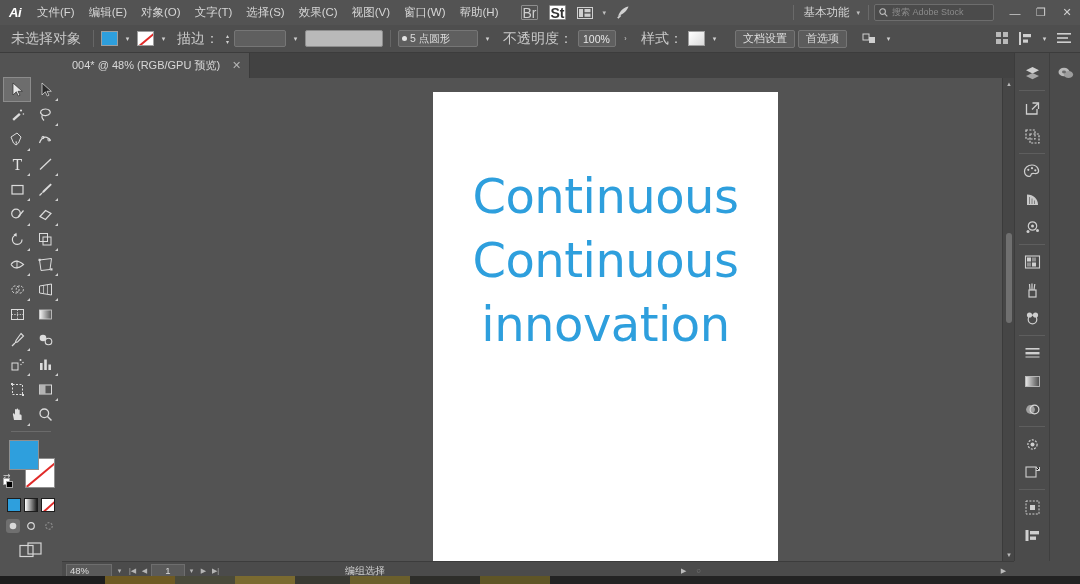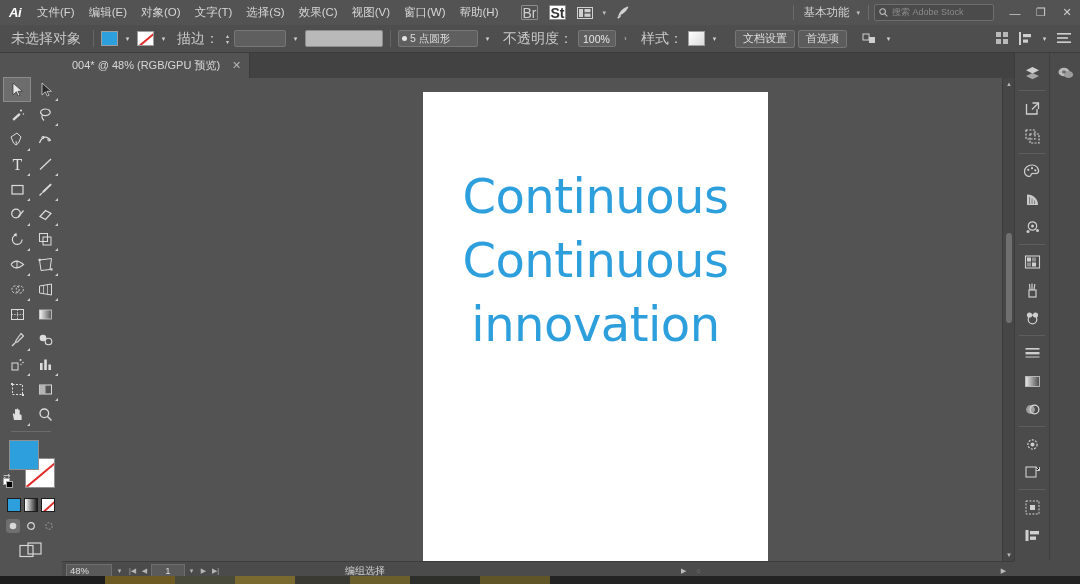--- a/index.html
+++ b/index.html
@@ -180,21 +180,21 @@
     display: flex; align-items: center; justify-content: center; color: #dcdcdc;
   }
   .dmode.sel { background: #6f6f6f; }
   .screenmode {
     display: flex; justify-content: center; margin-top: 9px;
     color: #d4d4d4;
   }
 
   
   .canvas-area {
-    position: absolute; left: 62px; top: 78px; width: 952px; height: 483px;
+    position: absolute; left: 72px; top: 78px; width: 952px; height: 483px;
     background: #535353; overflow: hidden;
   }
   .artboard {
     position: absolute; left: 361px; top: 14px; width: 345px; height: 475px;
     background: #ffffff;
   }
   .art-text {
     position: absolute; left: 0; top: 72px; width: 345px;
     text-align: center; color: #2e9fdd;
     font-family: "DejaVu Sans", sans-serif;

